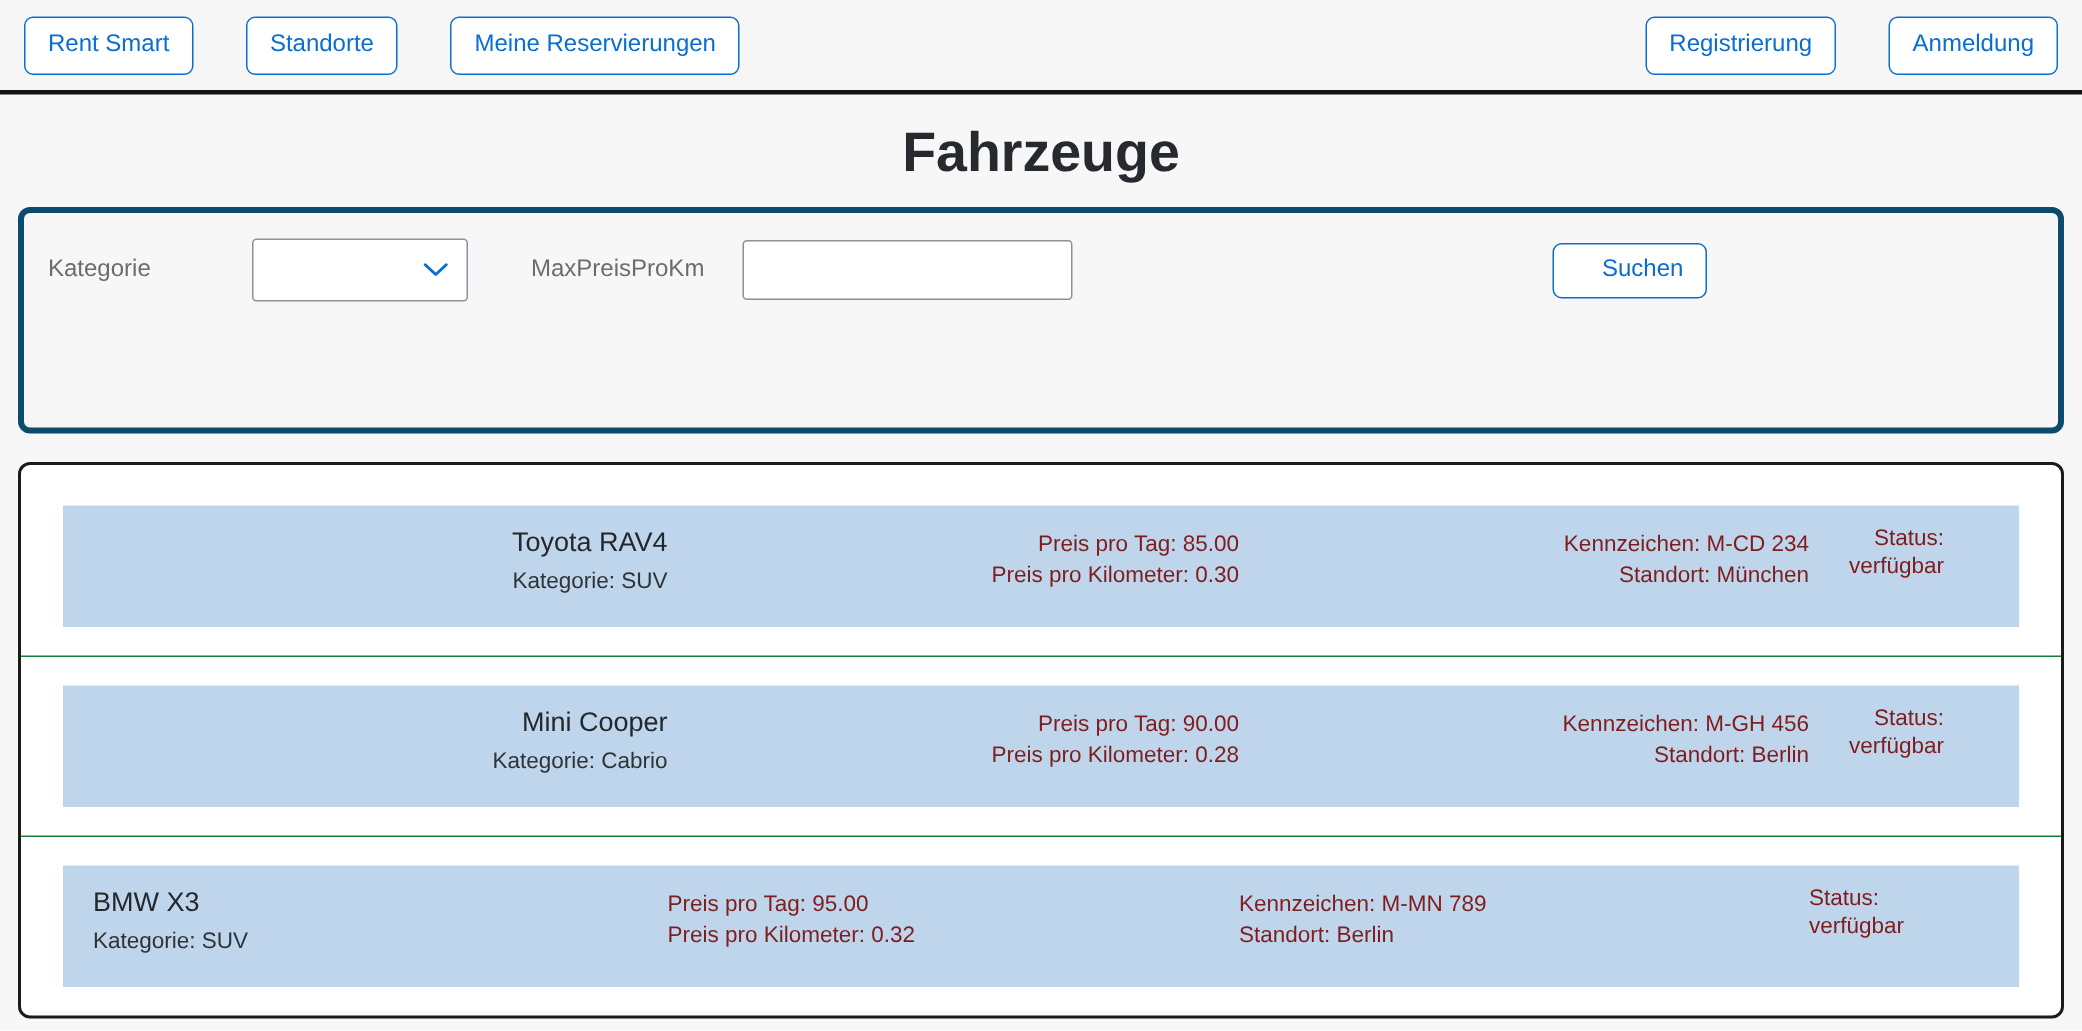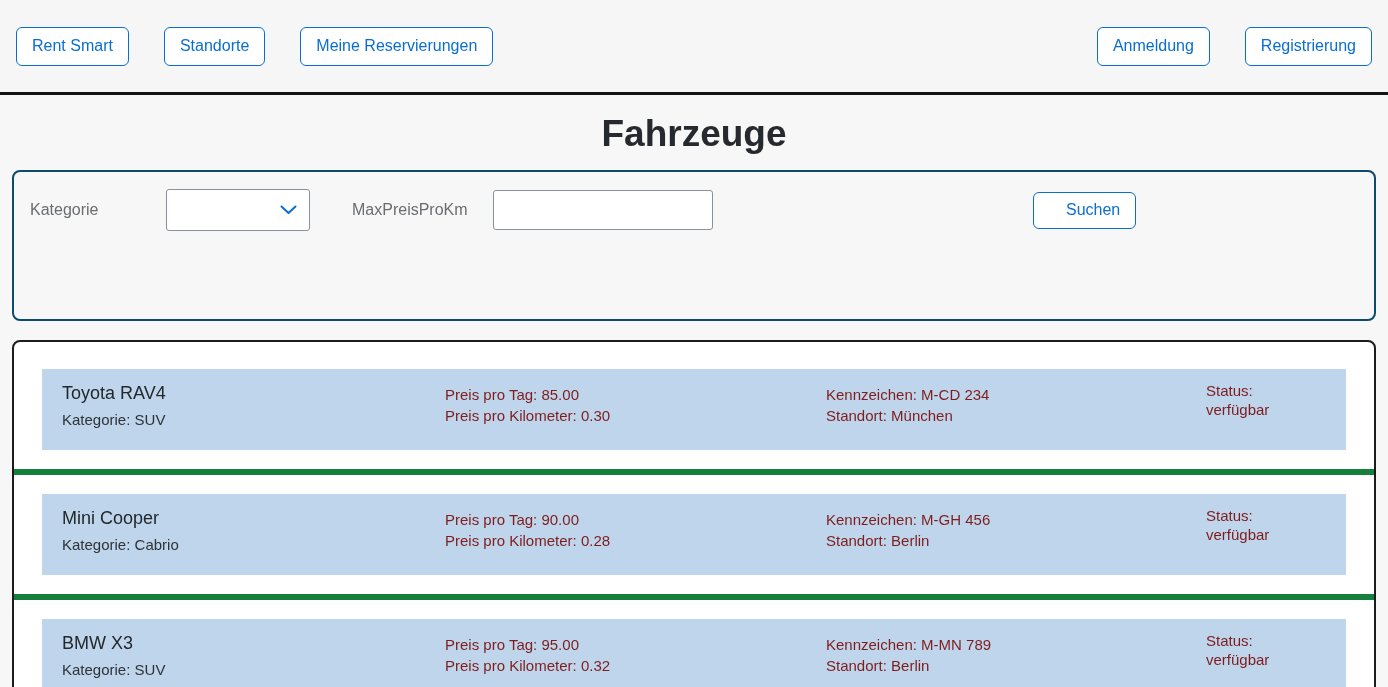--- a/index.html
+++ b/index.html
@@ -6,21 +6,21 @@
   html, body { margin: 0; padding: 0; }
   body {
     width: 1388px; height: 687px; overflow: hidden;
     background: #f7f7f7;
     font-family: "Liberation Sans", "DejaVu Sans", sans-serif;
     color: #32363a;
   }
 
   
   header {
-    height: 95px; background: #f6f6f6;
+    height: 63px; background: #f6f6f6;
     border-bottom: 3px solid #141414;
     display: flex; align-items: center; justify-content: space-between;
     padding: 0 16px;
   }
   .nav-group { display: flex; gap: 35px; }
   .btn {
     background: #ffffff; color: #0a6ed1;
     border: 1px solid #0a6ed1; border-radius: 6px;
     height: 39px; padding: 0 15px;
     font-size: 16px; font-family: inherit;
@@ -30,21 +30,21 @@
   
   h1.page-title {
     margin: 24px 0 0; height: 51px;
     text-align: center; font-size: 37px; font-weight: 700;
     color: #26292e; line-height: 30px;
   }
 
   
   .filter-panel {
     margin: 0 12px; height: 151px;
-    border: 2px solid #0c4a6e; border-radius: 8px;
+    border: 4px solid #0c4a6e; border-radius: 8px;
     padding: 17px 0 0 16px;
   }
   .f-row { display: flex; align-items: center; }
   .f-row.first { margin-bottom: 10px; }
   .f-label { font-size: 16px; color: #6a6d70; }
   .f-label.c1 { width: 136px; }
   .f-label.c2 { width: 141px; }
   .sel {
     position: relative; background: #fff;
     border: 1px solid #89919a; border-radius: 3px;
@@ -69,21 +69,21 @@
   .btn.zurueck { margin-left: 319px; height: 37px; }
 
   
   .list-panel {
     margin: 19px 12px 0;
     border: 2px solid #1b1b1b; border-radius: 8px;
     background: #ffffff; padding-top: 8px;
   }
   ul.vehicle-list { margin: 0; padding: 0; list-style: none; }
   ul.vehicle-list > li { padding: 19px 28px; }
-  ul.vehicle-list > li:not(:last-child) { border-bottom: 6px solid #15803d; }
+  ul.vehicle-list > li:not(:last-child) { border-bottom: 1px solid #15803d; text-align: right; }
   .vehicle-card {
     background: #bed5eb; height: 81px;
     display: grid; grid-template-columns: 383px 381px 380px 1fr;
     padding: 0 20px;
   }
   .col-main { padding-top: 12px; }
   .v-name { font-size: 18px; color: #24282c; line-height: 25px; }
   .v-kat  { font-size: 15px; color: #2f3338; line-height: 21px; margin-top: 3px; }
   .col-mid { padding-top: 15px; font-size: 15px; line-height: 21px; color: #7f1d1d; }
   .col-status { padding-top: 12px; font-size: 15px; line-height: 19px; color: #7f1d1d; width: 90px; }
@@ -91,22 +91,22 @@
 </head>
 <body>
 
 <header>
   <div class="nav-group">
     <button class="btn">Rent Smart</button>
     <button class="btn">Standorte</button>
     <button class="btn">Meine Reservierungen</button>
   </div>
   <div class="nav-group">
+    <button class="btn">Registrierung</button>
     <button class="btn">Anmeldung</button>
-    <button class="btn">Registrierung</button>
   </div>
 </header>
 
 <h1 class="page-title">Fahrzeuge</h1>
 
 <section class="filter-panel">
   <div class="f-row first">
     <span class="f-label c1">Kategorie</span>
     <div class="sel kategorie" role="combobox">
       <span class="chev">

